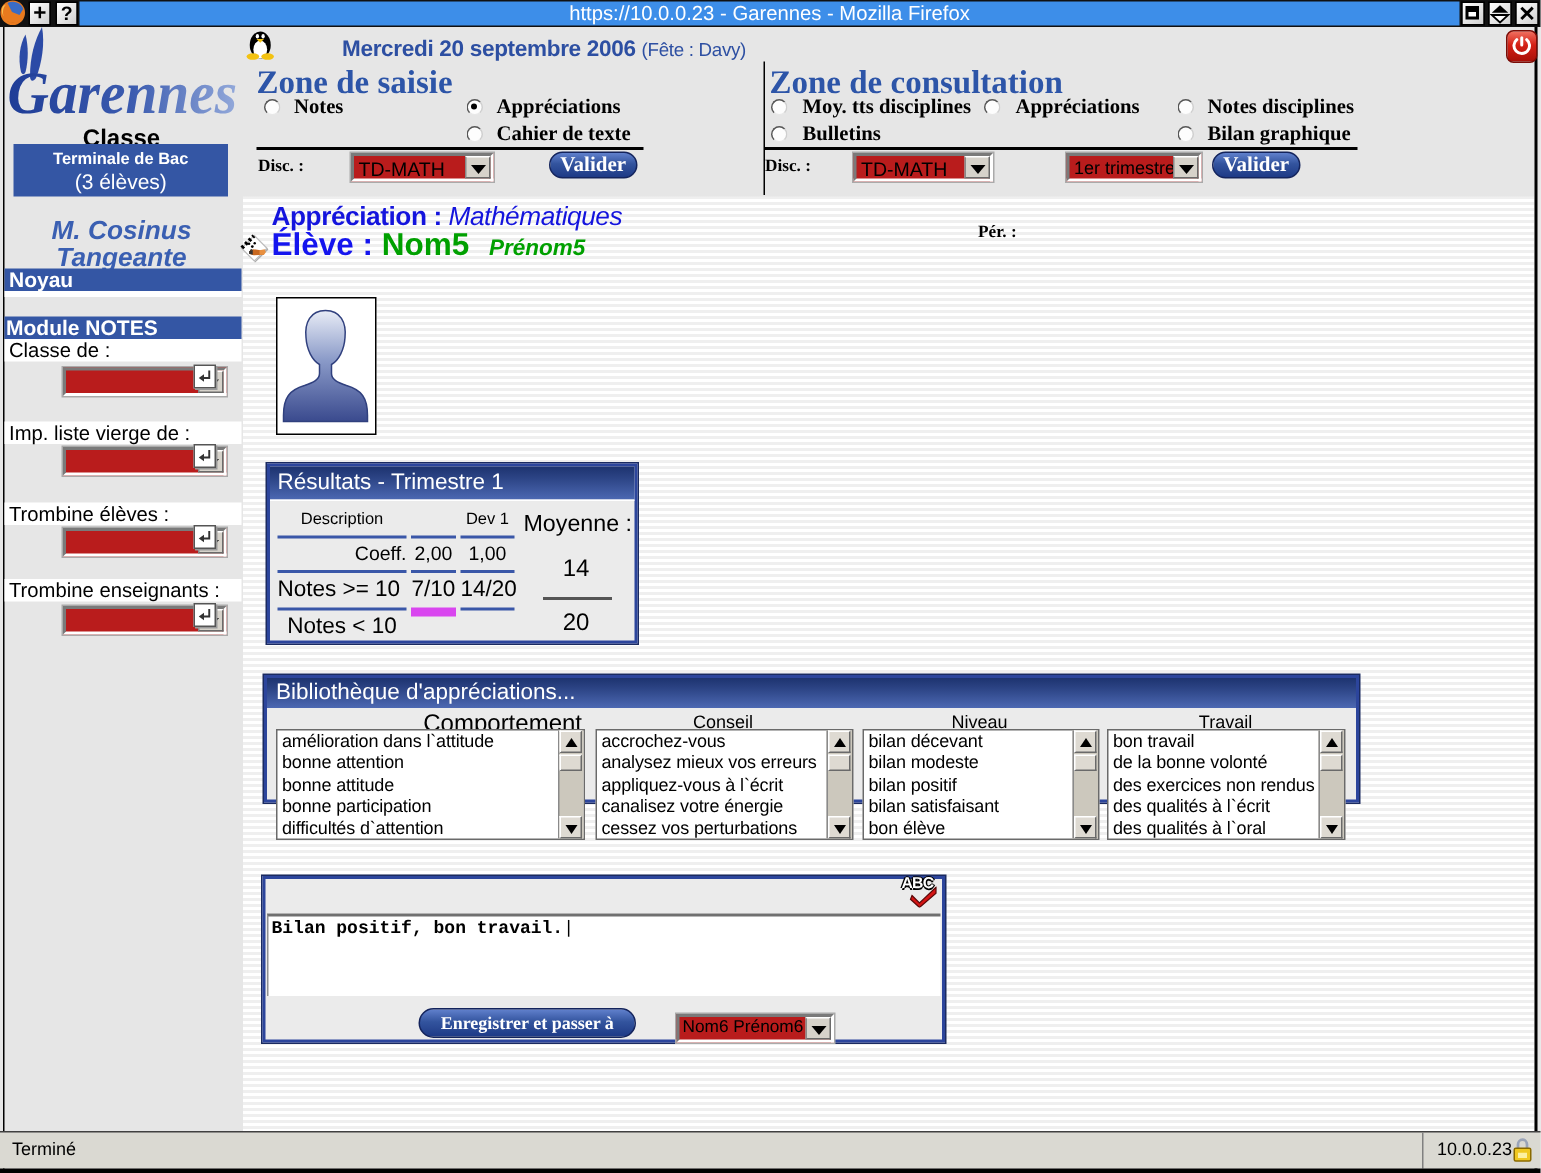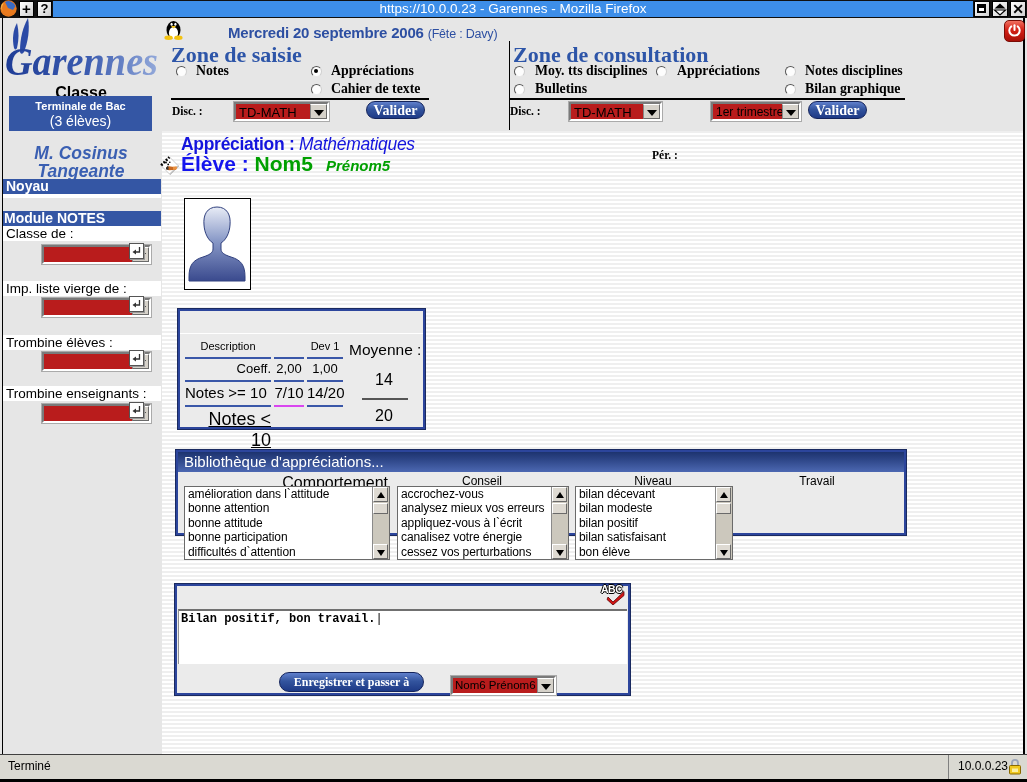--- a/index.html
+++ b/index.html
@@ -218,32 +218,33 @@
           <stop offset="0" stop-color="#e8ecf6"></stop>
               <stop offset="0.45" stop-color="#8a9ac8"></stop>
               <stop offset="1" stop-color="#3a4a8e"></stop>
         </linearGradient>
           </defs>
         <path d="M32 8 C42 8 46 16 45 26 C44.5 34 41 41 36 44 L36 50 C36 54 40 56 46 58 C56 61 60 66 60 78 L60 82 L4 82 L4 78 C4 66 8 61 18 58 C24 56 28 54 28 50 L28 44 C23 41 19.5 34 19 26 C18 16 22 8 32 8 Z" fill="url(#pg)" stroke="#30407e" stroke-width="1"></path>
       </svg>
     </div>
 
     <div class="box" style="left:178px;top:309px;width:247px;height:120px;">
+      <div class="boxhdr" style="position:absolute;left:0;top:0;right:0;height:22px;font-size:15px;line-height:22px;padding-left:5px;">Résultats - Trimestre 1</div>
       <div class="abs" style="left:0;top:22px;right:0;height:1px;background:#fff;"></div>
 
       <div class="abs" style="left:5px;top:29px;width:86px;height:17px;border-bottom:2px solid #3a57a8;font-size:11px;text-align:center;">Description</div>
       <div class="abs" style="left:94px;top:29px;width:30px;height:17px;border-bottom:2px solid #3a57a8;"></div>
       <div class="abs" style="left:127px;top:29px;width:36px;height:17px;border-bottom:2px solid #3a57a8;font-size:11px;text-align:center;">Dev 1</div>
       <div class="abs" style="left:5px;top:50px;width:86px;height:19px;border-bottom:2px solid #3a57a8;font-size:13px;text-align:right;">Coeff.</div>
       <div class="abs" style="left:94px;top:50px;width:30px;height:19px;border-bottom:2px solid #3a57a8;font-size:13px;text-align:center;">2,00</div>
       <div class="abs" style="left:127px;top:50px;width:36px;height:19px;border-bottom:2px solid #3a57a8;font-size:13px;text-align:center;">1,00</div>
       <div class="abs" style="left:5px;top:73px;width:86px;height:21px;border-bottom:2px solid #3a57a8;font-size:15px;">Notes &gt;= 10</div>
-      <div class="abs" style="left:94px;top:73px;width:30px;height:21px;border-bottom:2px solid #d946ef;font-size:15px;text-align:center;">7/10</div>
+      <div class="abs" style="left:94px;top:73px;width:30px;height:21px;border-bottom:6px solid #d946ef;font-size:15px;text-align:center;">7/10</div>
       <div class="abs" style="left:127px;top:73px;width:36px;height:21px;border-bottom:2px solid #3a57a8;font-size:15px;text-align:center;">14/20</div>
-      <div class="abs" style="left:5px;top:98px;width:86px;font-size:18px;text-align:right;text-decoration:underline;">Notes &lt; 10</div>
+      <div class="abs" style="left:5px;top:98px;width:86px;font-size:15px;text-align:center;">Notes &lt; 10</div>
       <div class="abs" style="left:169px;top:30px;width:76px;font-size:15.5px;white-space:nowrap;">Moyenne :</div>
       <div class="abs" style="left:180px;top:60px;width:48px;font-size:16px;text-align:center;">14</div>
       <div class="abs" style="left:182px;top:87px;width:46px;height:1.5px;background:#555;"></div>
       <div class="abs" style="left:180px;top:96px;width:48px;font-size:16px;text-align:center;">20</div>
     </div>
 
     <div class="box" style="left:176px;top:450px;width:730px;height:85px;">
       <div class="boxhdr" style="position:absolute;left:0;top:0;right:0;height:20px;font-size:15px;line-height:20px;padding-left:6px;">Bibliothèque d'appréciations...</div>
       <div class="abs" style="left:5px;top:22px;width:205px;text-align:right;font-size:16px;">Comportement</div>
       <div class="abs" style="left:218px;top:22px;width:172px;text-align:center;font-size:12px;">Conseil</div>
@@ -278,20 +279,32 @@
           <div class="it">analysez mieux vos erreurs</div>
           <div class="it">appliquez-vous à l`écrit</div>
           <div class="it">canalisez votre énergie</div>
           <div class="it">cessez vos perturbations</div>
         <div class="sb">
             <span class="up"></span>
             <span class="th"></span>
             <span class="dn"></span>
           </div>
       </div>
+      <div class="listbox" style="left:560px;top:34px;width:159px;height:74px;">
+        <div class="it">bon travail</div>
+          <div class="it">de la bonne volonté</div>
+          <div class="it">des exercices non rendus</div>
+          <div class="it">des qualités à l`écrit</div>
+          <div class="it">des qualités à l`oral</div>
+        <div class="sb">
+            <span class="up"></span>
+            <span class="th"></span>
+            <span class="dn"></span>
+          </div>
+      </div>
     </div>
 
     <div class="box" style="left:175px;top:584px;width:455px;height:111px;">
       <div class="abs" style="left:1px;top:23px;right:1px;height:55px;background:#fff;border-top:2px solid #707070;border-left:1px solid #909090;font-family:'Liberation Mono',monospace;font-weight:bold;font-size:12px;padding:1px 0 0 2px;box-sizing:border-box;">Bilan positif, bon travail.<span style="font-weight:normal;">|</span></div>
       <div class="pill" style="left:102px;top:86px;width:145px;height:20px;font-size:12px;line-height:19px;">Enregistrer et passer à</div>
       <div class="sel" style="left:250px;top:90px;width:105px;height:19px;">
           <span class="txt" style="font-size:11.5px;left:2px;">Nom6 Prénom6</span>
           <span class="btn"></span>
         </div>
     </div>

